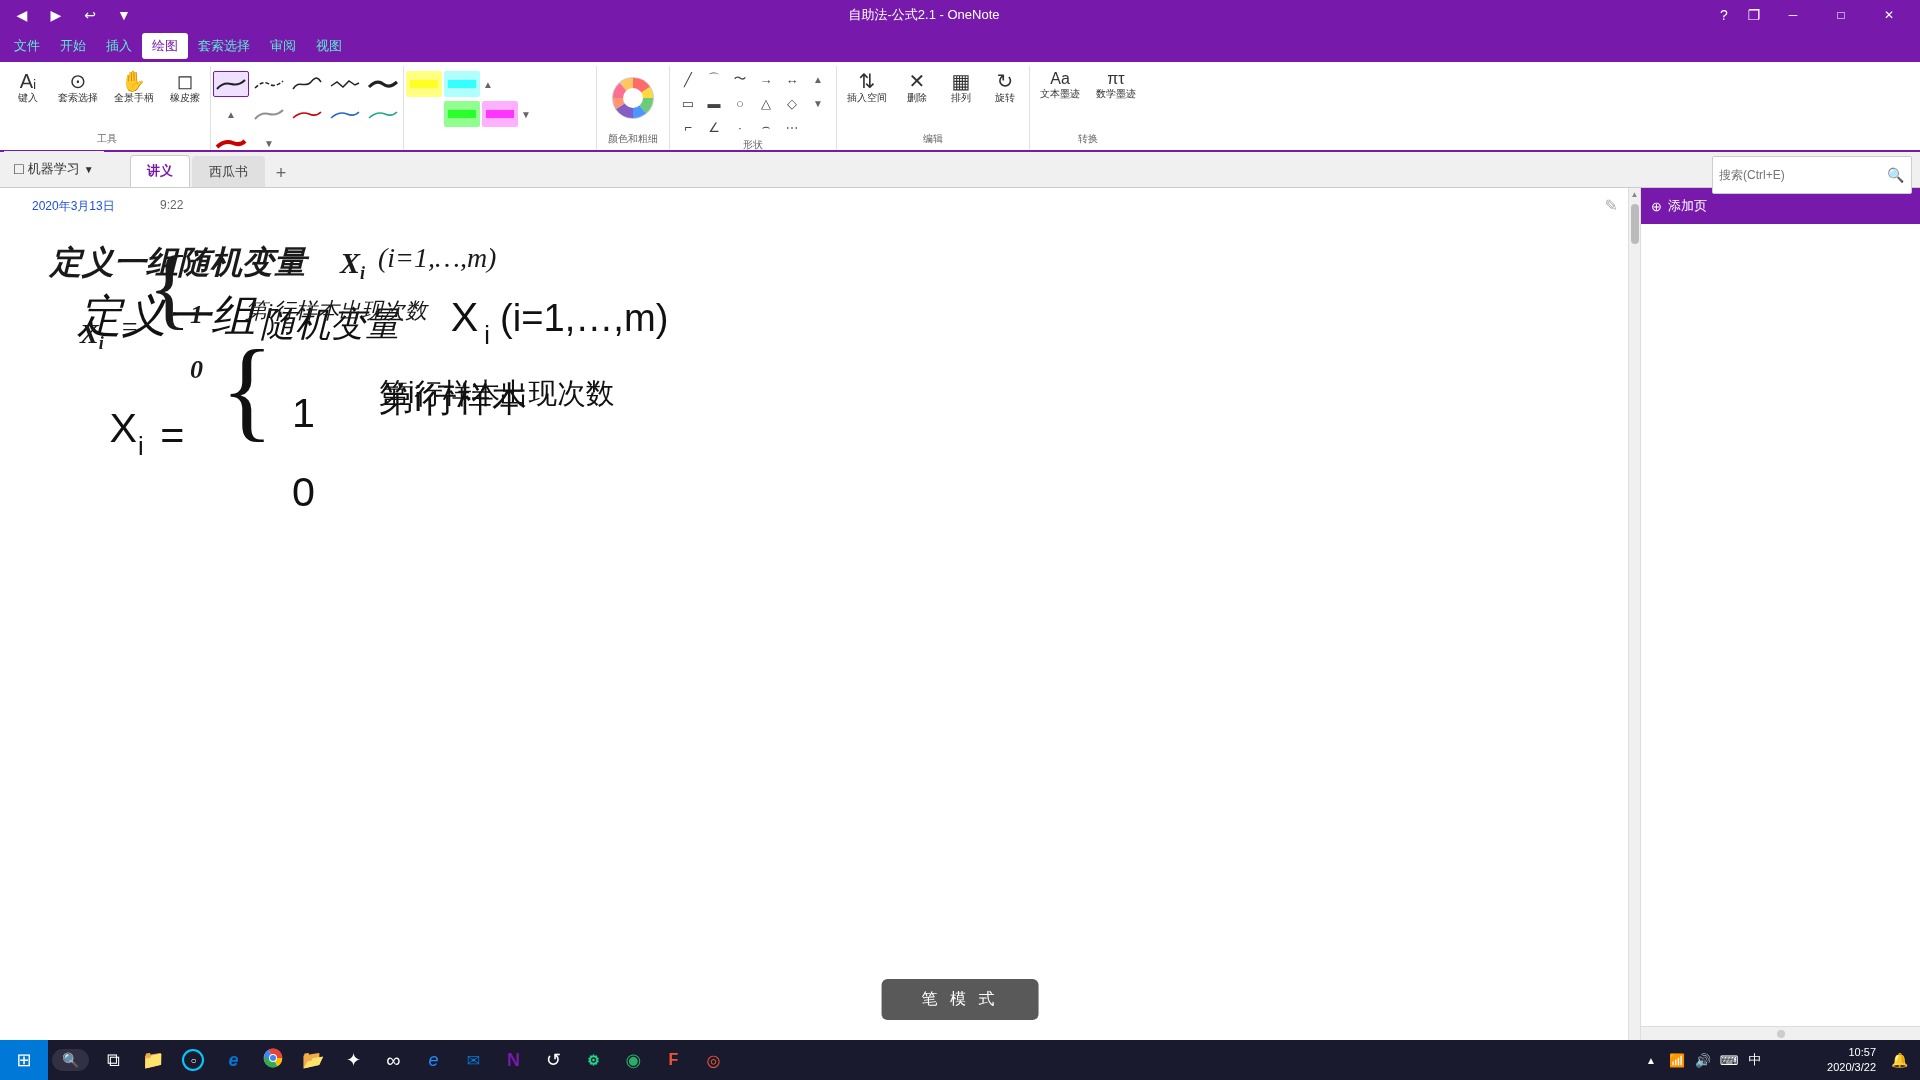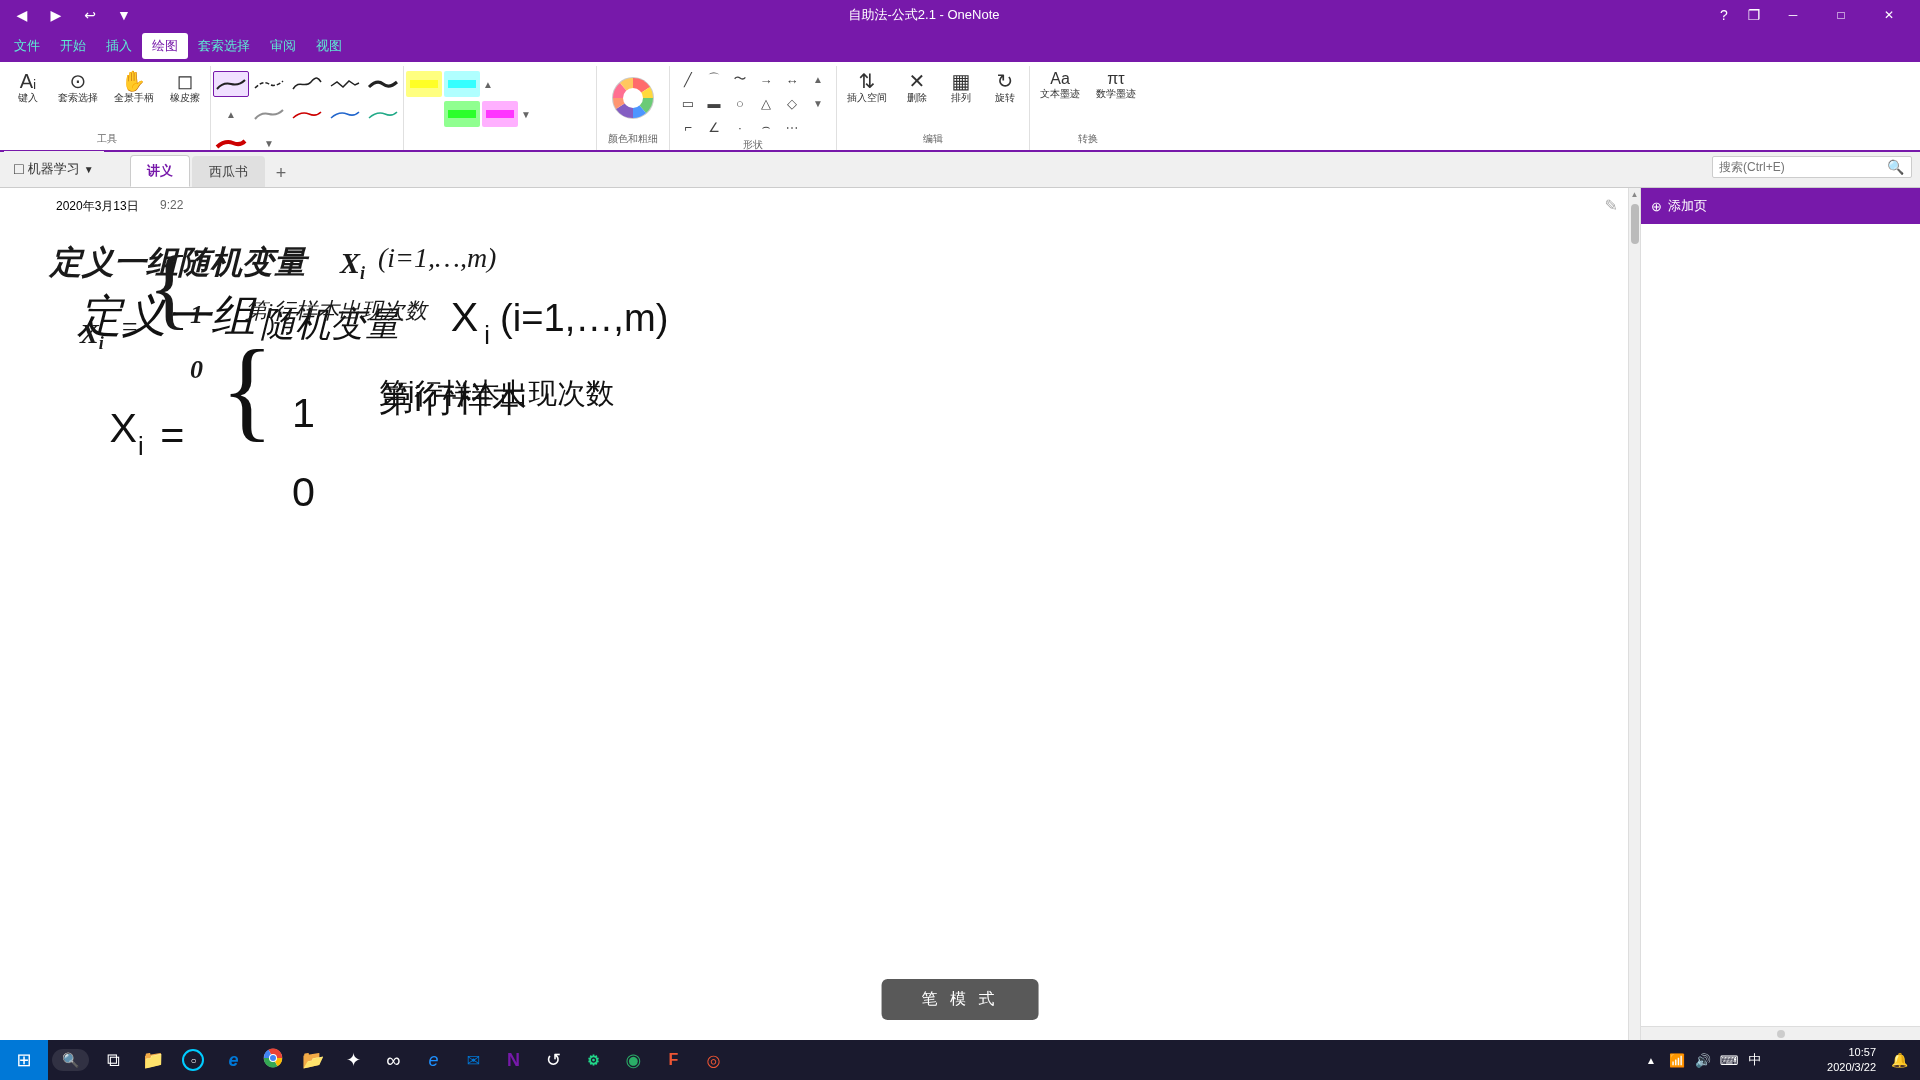--- a/index.html
+++ b/index.html
@@ -201,21 +201,21 @@
     
     .search-bar {
       position: absolute;
       right: 8px;
       top: 4px;
       display: flex;
       align-items: center;
       border: 1px solid #ccc;
       background: white;
       border-radius: 2px;
-      padding: 2px 6px;
+      padding: 10px 6px;
       width: 200px;
     }
     .search-bar input {
       border: none;
       outline: none;
       font-size: 12px;
       width: 170px;
       color: #888;
     }
 
@@ -227,24 +227,24 @@
 
     
     #canvas-area {
       flex: 1;
       background: white;
       position: relative;
       overflow: hidden;
     }
     .page-date {
       font-size: 12px;
-      color: #000000;
+      color: #1d4ed8;
       position: absolute;
       top: 10px;
-      left: 56px;
+      left: 32px;
     }
     .page-time {
       font-size: 12px;
       color: #666;
       position: absolute;
       top: 10px;
       left: 160px;
     }
     .handwriting-area {
       position: absolute;

